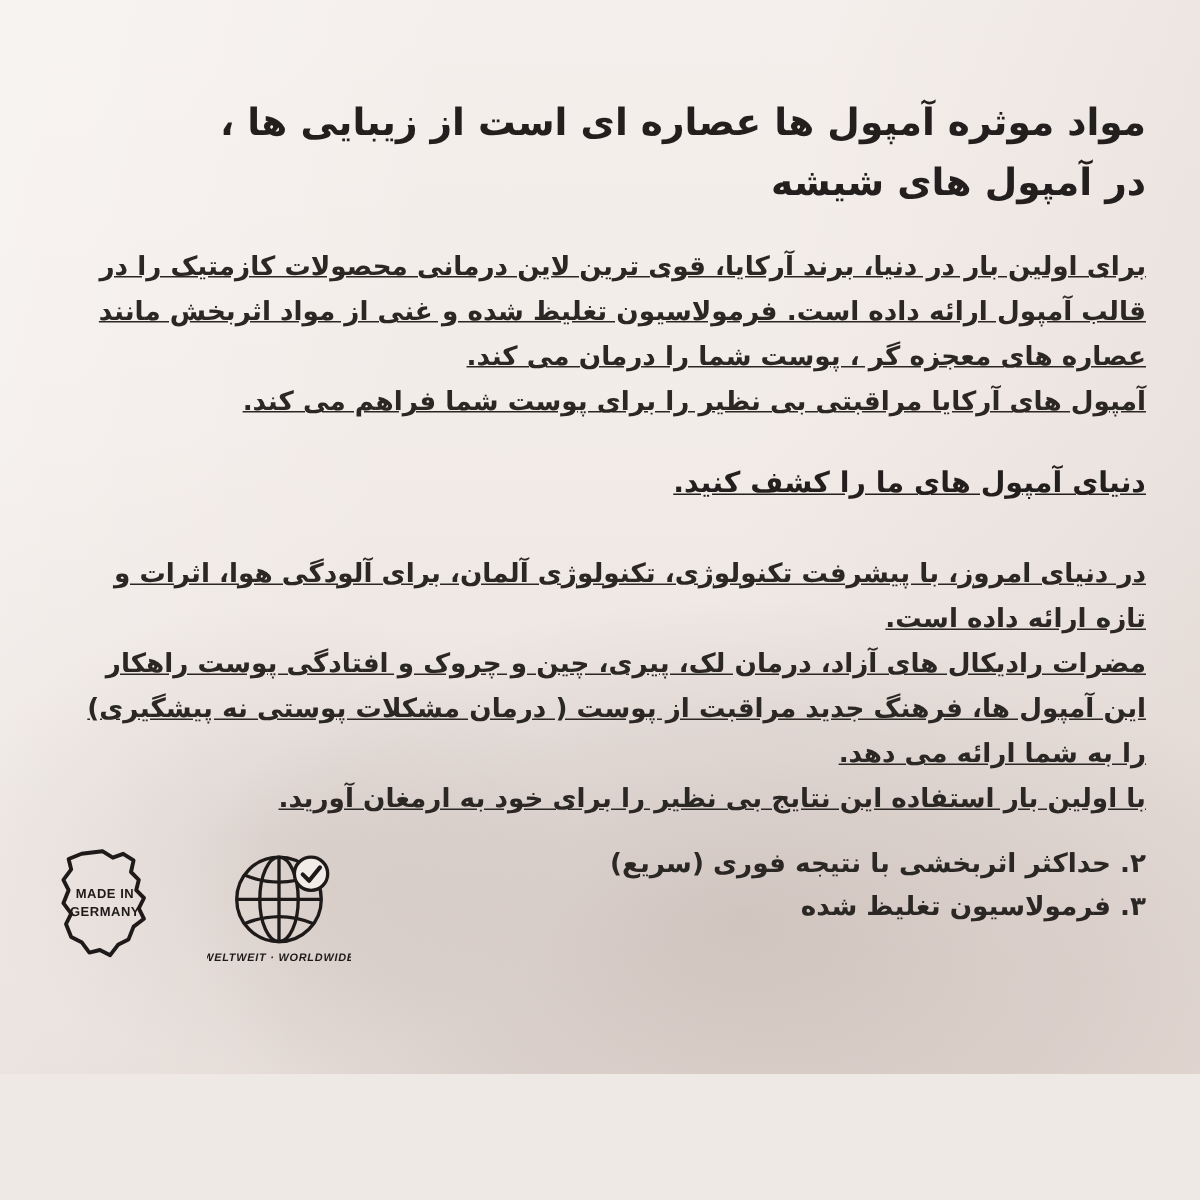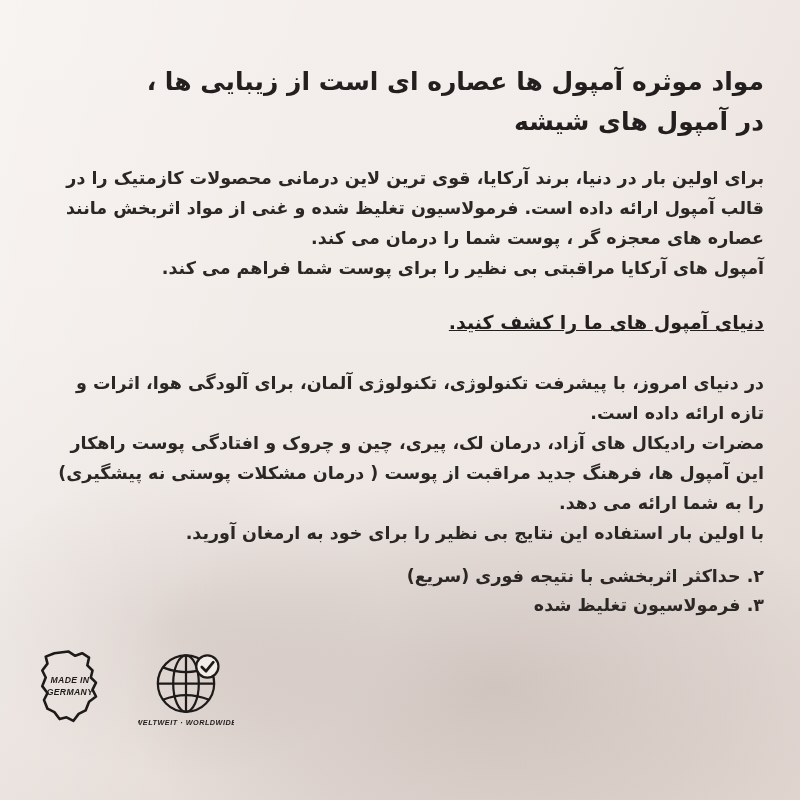--- a/index.html
+++ b/index.html
@@ -10,21 +10,21 @@
     width: 800px;
     height: 800px;
     overflow: hidden;
     font-family: "DejaVu Sans", sans-serif;
     background: #efe9e6;
   }
 
   #page {
     position: relative;
     width: 800px;
-    height: 800px;
+    height: 716px;
     background:
       radial-gradient(ellipse 520px 300px at 62% 86%, rgba(120,95,85,0.22) 0%, rgba(120,95,85,0.10) 45%, rgba(120,95,85,0.0) 72%),
       radial-gradient(ellipse 300px 220px at 22% 78%, rgba(120,95,85,0.12) 0%, rgba(120,95,85,0.0) 70%),
       linear-gradient(180deg, #f4efec 0%, #f2ece9 40%, #ece5e1 72%, #e6ddd8 100%);
     overflow: hidden;
   }
 
   
   #page::after {
     content: "";
@@ -55,20 +55,21 @@
   .headline .line {
     display: block;
   }
 
   .para {
     font-size: 17.5px;
     line-height: 1.72;
     font-weight: 600;
     color: #2b2725;
     margin: 0;
+    text-decoration: underline;
   }
   .para .line { display: block; }
 
   .spacer-sm { height: 14px; }
   .spacer-md { height: 24px; }
   .spacer-lg { height: 30px; }
 
   .tagline {
     font-size: 19px;
     line-height: 1.6;
@@ -123,21 +124,20 @@
     position: relative;
     font-style: italic;
   }
   .globe svg { display: block; }
 
   
   .germany {
     width: 84px;
     height: 78px;
     position: relative;
-    font-style: italic;
   }
   .germany svg { display: block; }
 </style>
 </head>
 <body>
 
 <div id="page">
 
   <div class="content">
 

